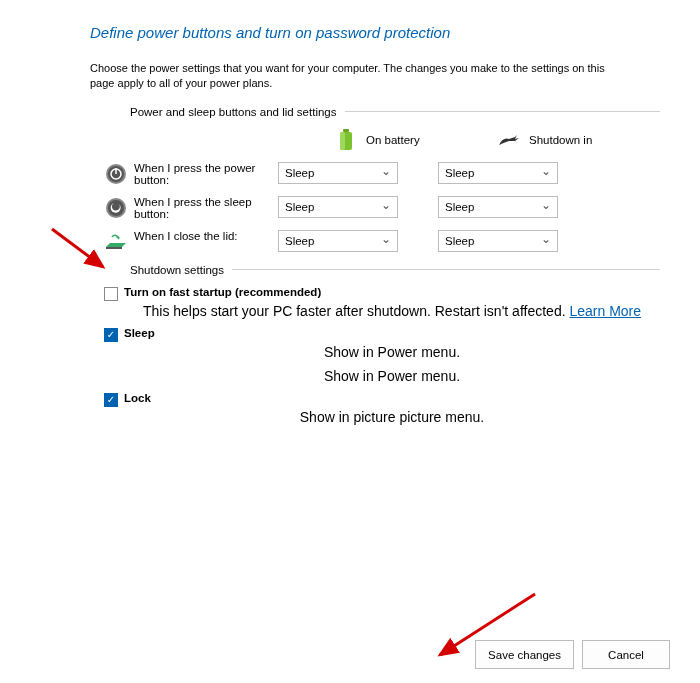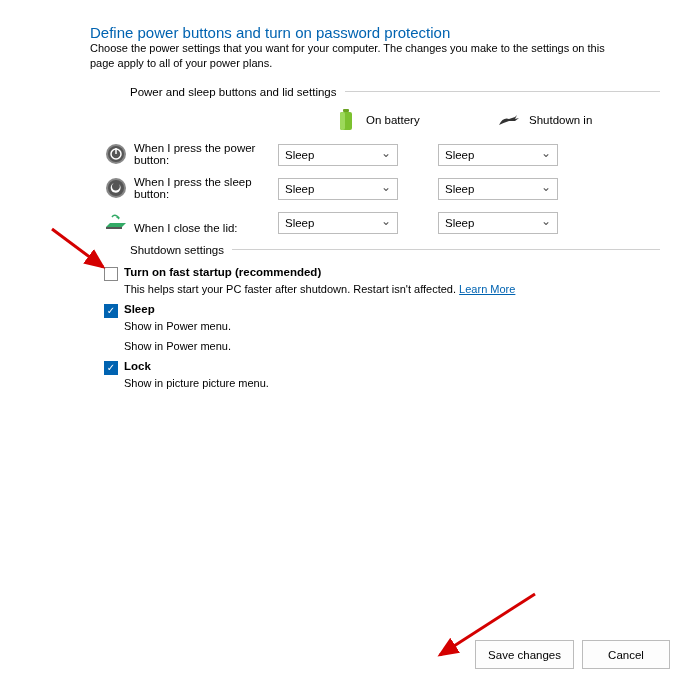--- a/index.html
+++ b/index.html
@@ -13,21 +13,22 @@
     height: 683px;
     position: relative;
   }
   .page {
     padding: 24px 40px 0 90px;
   }
   .title {
     color: #0063b1;
     font-size: 15px;
     font-weight: 400;
-    margin-bottom: 0;
+    margin-bottom: 20px;
+    font-style: italic;
   }
   .desc {
     color: #000;
     font-size: 11px;
     line-height: 1.4;
     margin-bottom: 14px;
     max-width: 520px;
   }
   .section-head {
     display: flex;
@@ -55,21 +56,21 @@
   }
   .col-h {
     width: 163px;
     display: flex;
     align-items: center;
     gap: 8px;
     font-size: 11.5px;
   }
   .row {
     display: flex;
-    align-items: flex-end;
+    align-items: flex-start;
     margin-bottom: 10px;
     padding-left: 14px;
   }
   .row-icon {
     width: 24px;
     height: 24px;
     display: inline-flex;
     align-items: center;
     justify-content: center;
   }
@@ -124,23 +125,24 @@
     color: #fff;
     font-size: 10px;
     line-height: 1;
   }
   .ck-label {
     font-weight: 700;
     font-size: 11.5px;
     padding-left: 6px;
   }
   .ck-sub {
-    font-size: 11px;
+    font-size: 14px;
     padding-left: 20px;
     margin-bottom: 8px;
+    text-align: center;
   }
   .link {
     color: #0063b1;
     text-decoration: underline;
     cursor: pointer;
   }
   .footer {
     position: absolute;
     bottom: 14px;
     right: 30px;

